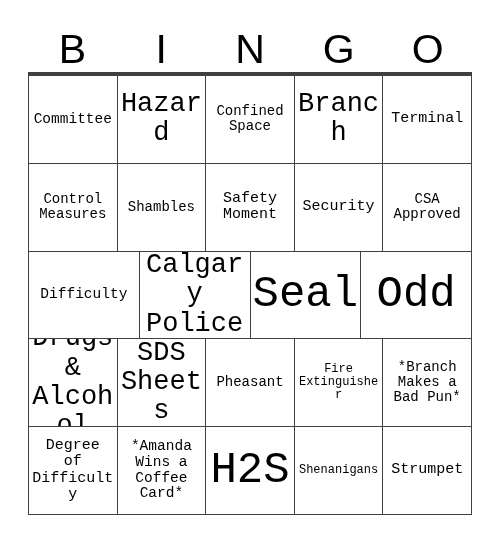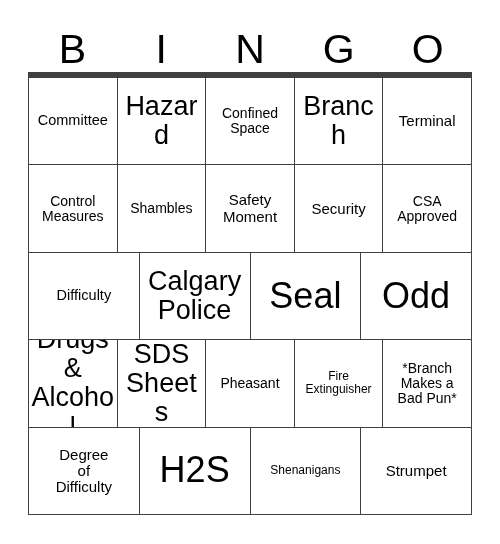--- a/index.html
+++ b/index.html
@@ -42,24 +42,25 @@
     padding-bottom: 2px;
   }
   
   #bingo-grid {
     position: absolute;
     left: 28px;
     top: 72px;
     width: 444px;
     height: 443px;
     box-sizing: border-box;
-    border-top: 6px solid #404040;
+    border-top: 4px solid #404040;
     border-left: 1px solid #404040;
     display: flex;
     flex-direction: column;
+    font-family: Liberation Mono, monospace;
   }
   .bingo-row {
     display: flex;
     flex: 1 1 0;
     min-height: 0;
   }
   .bingo-cell {
     flex: 1 1 0;
     min-width: 0;
     box-sizing: border-box;
@@ -79,21 +80,21 @@
     line-height: 1.08;
     word-wrap: break-word;
     white-space: pre-line;
   }
   
   .fs-xs  { font-size: 12px; }
   .fs-sm  { font-size: 14.5px; }
   .fs-md  { font-size: 14px; }
   .fs-lg  { font-size: 15px; }
   .fs-xl  { font-size: 27px; }
-  .fs-xxl { font-size: 36px; }
+  .fs-xxl { font-size: 44px; }
 </style>
 </head>
 <body>
 
 <div id="card-root">
 
   <div id="bingo-header">
     <div class="header-letter">B</div>
     <div class="header-letter">I</div>
     <div class="header-letter">N</div>
@@ -183,20 +184,26 @@
         </div>
     </div>
 
     <div class="bingo-row">
       <div class="bingo-cell">
           <span class="cell-text fs-lg">Degree
 of
 Difficulty</span>
         </div>
       <div class="bingo-cell">
+          <span class="cell-text fs-sm">*Amanda
+Wins a
+Coffee
+Card*</span>
+        </div>
+      <div class="bingo-cell">
           <span class="cell-text fs-xxl">H2S</span>
         </div>
       <div class="bingo-cell">
           <span class="cell-text fs-xs">Shenanigans</span>
         </div>
       <div class="bingo-cell">
           <span class="cell-text fs-lg">Strumpet</span>
         </div>
     </div>
 

